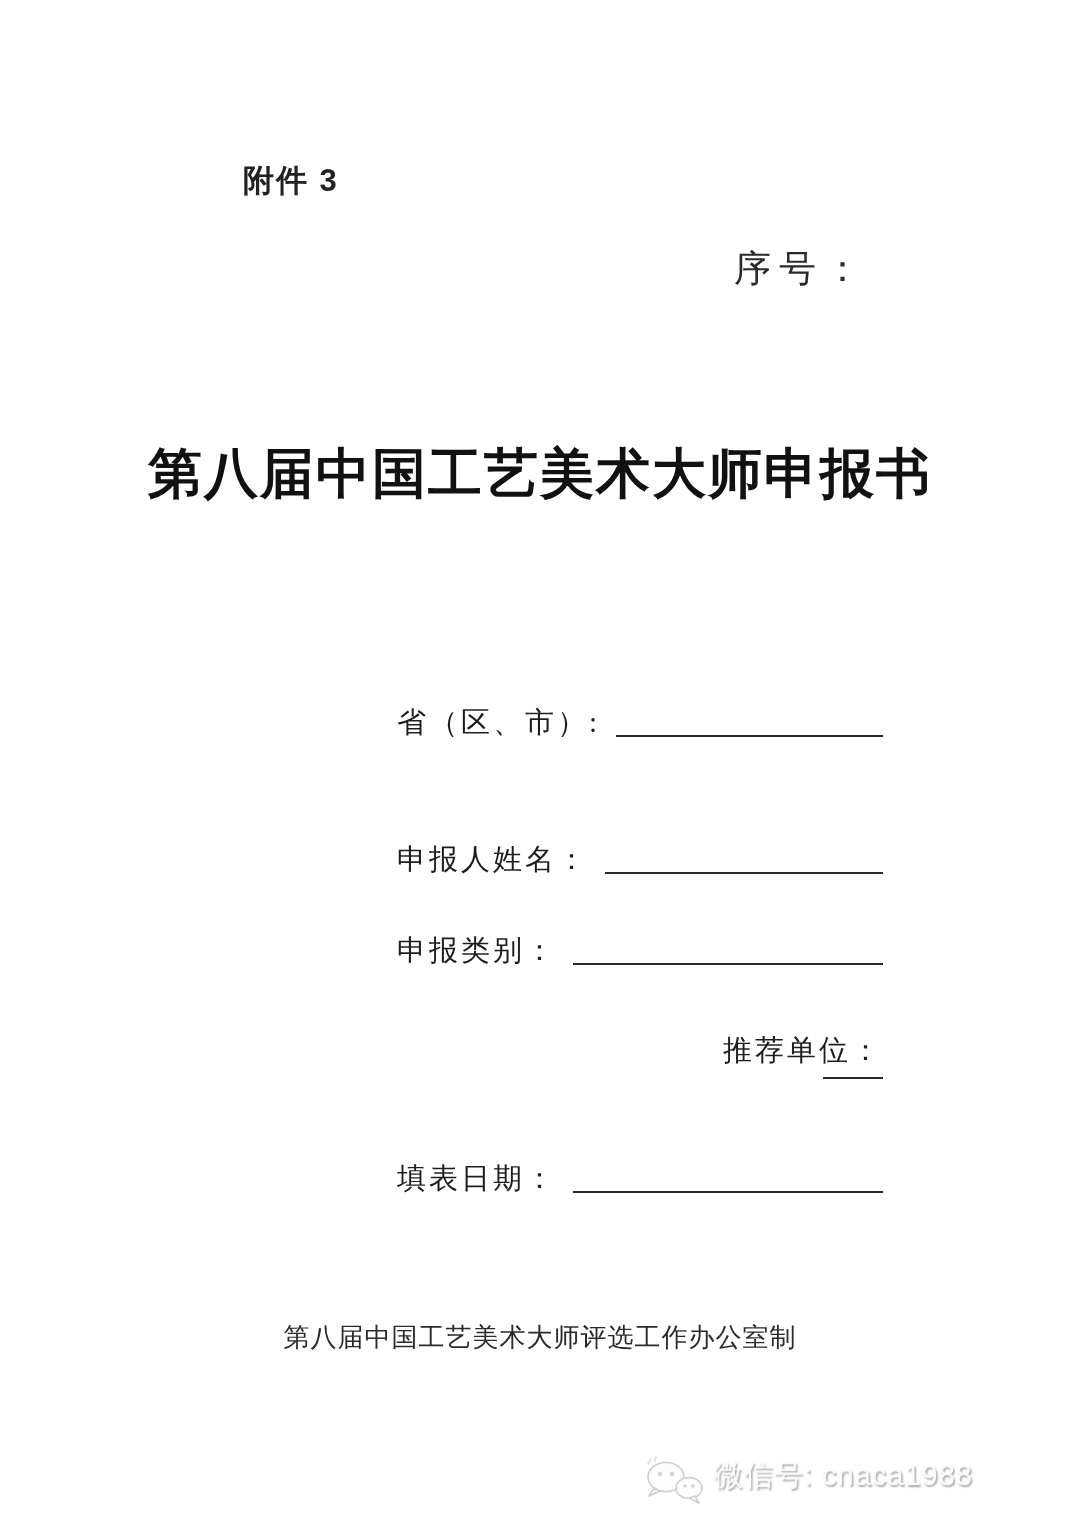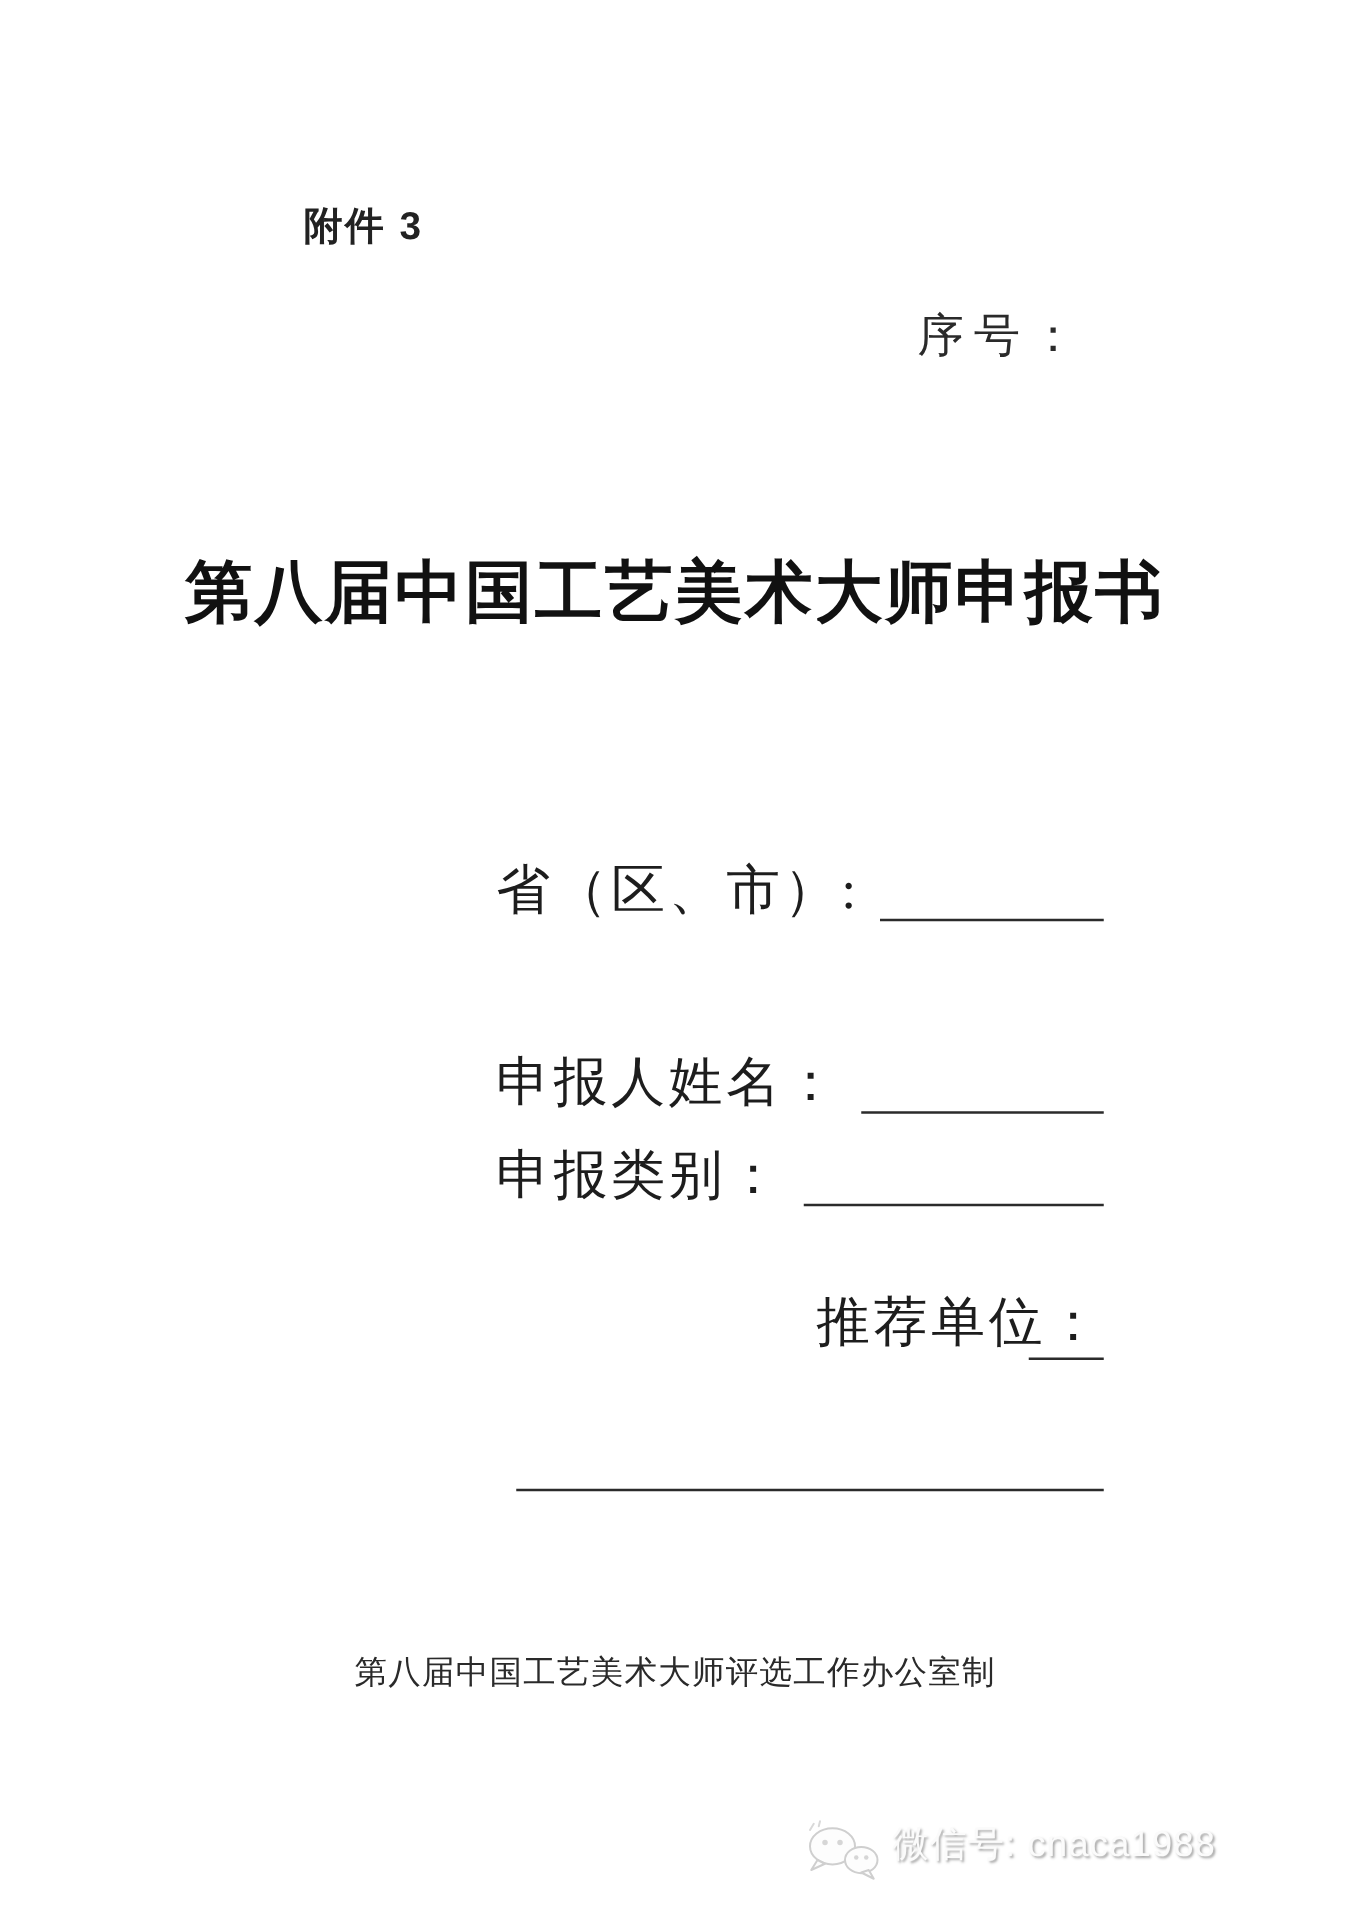--- a/index.html
+++ b/index.html
@@ -46,36 +46,36 @@
   .form-area { position: absolute; left: 0; top: 0; width: 100%; }
   .form-row {
     position: absolute;
     left: 306px;
     width: 486px;
     height: 50px;
     display: flex;
     align-items: flex-end;
   }
   .form-row .label {
-    font-size: 43px;
+    font-size: 29px;
     letter-spacing: 3px;
     line-height: 1.25;
     white-space: nowrap;
     color: #1d1d1d;
   }
   .form-row .blank-line {
     flex: 1;
     height: 10px;
     margin-left: 16px;
     margin-bottom: 3px;
     border-bottom: 2px solid #2b2b2b;
     min-width: 60px;
   }
   .row-1 { top: 690px; }
-  .row-2 { top: 844px; }
+  .row-2 { top: 827px; }
   .row-3 { top: 918px; }
   .row-4 { top: 1032px; flex-direction: column; }
   .row-5 { top: 1146px; }
   .issuer {
     position: absolute;
     left: 0;
     right: 0;
     top: 1320px;
     text-align: center;
     font-size: 26px;
@@ -137,20 +137,21 @@
       <span class="label">申报类别：</span>
       <span class="blank-line"></span>
     </div>
 
     <div class="form-row row-4">
       <span class="label">推荐单位：</span>
       <span class="blank-line"></span>
     </div>
 
     <div class="form-row row-5">
+      <span class="label">填表日期：</span>
       <span class="blank-line"></span>
     </div>
 
   </div>
 
   <div class="issuer">第八届中国工艺美术大师评选工作办公室制</div>
 
 
   <div class="watermark">
     <span>

